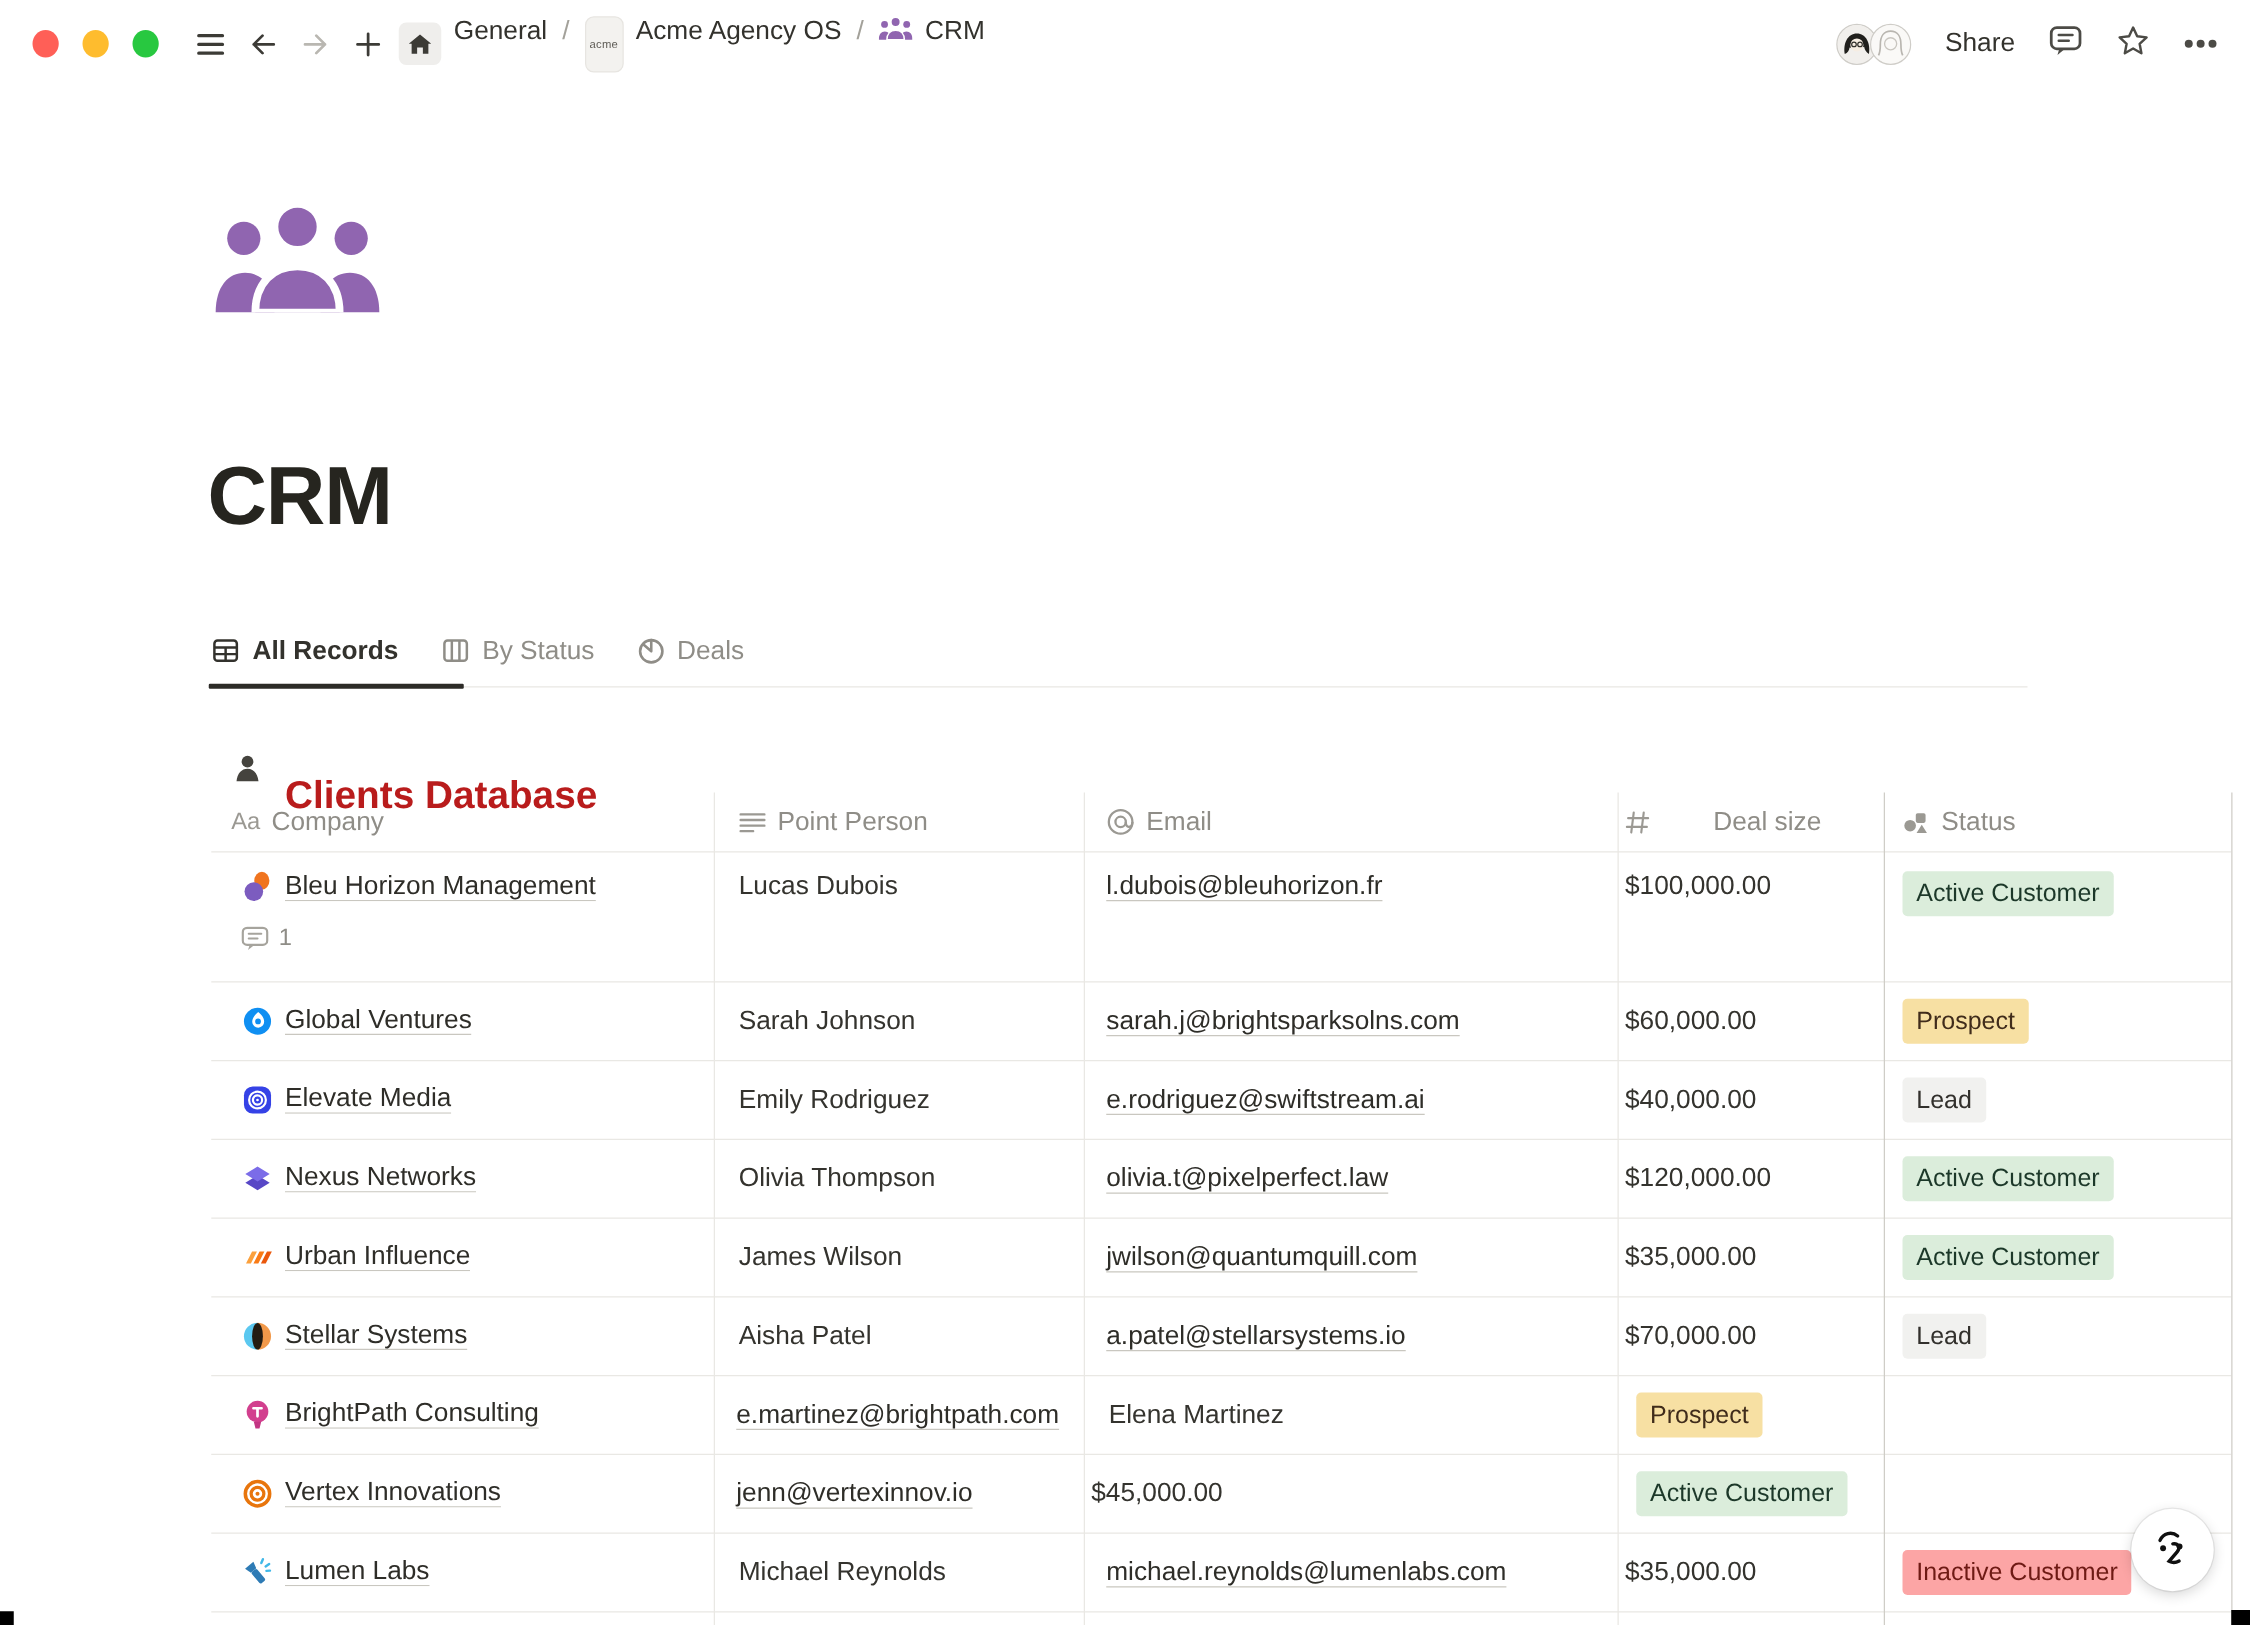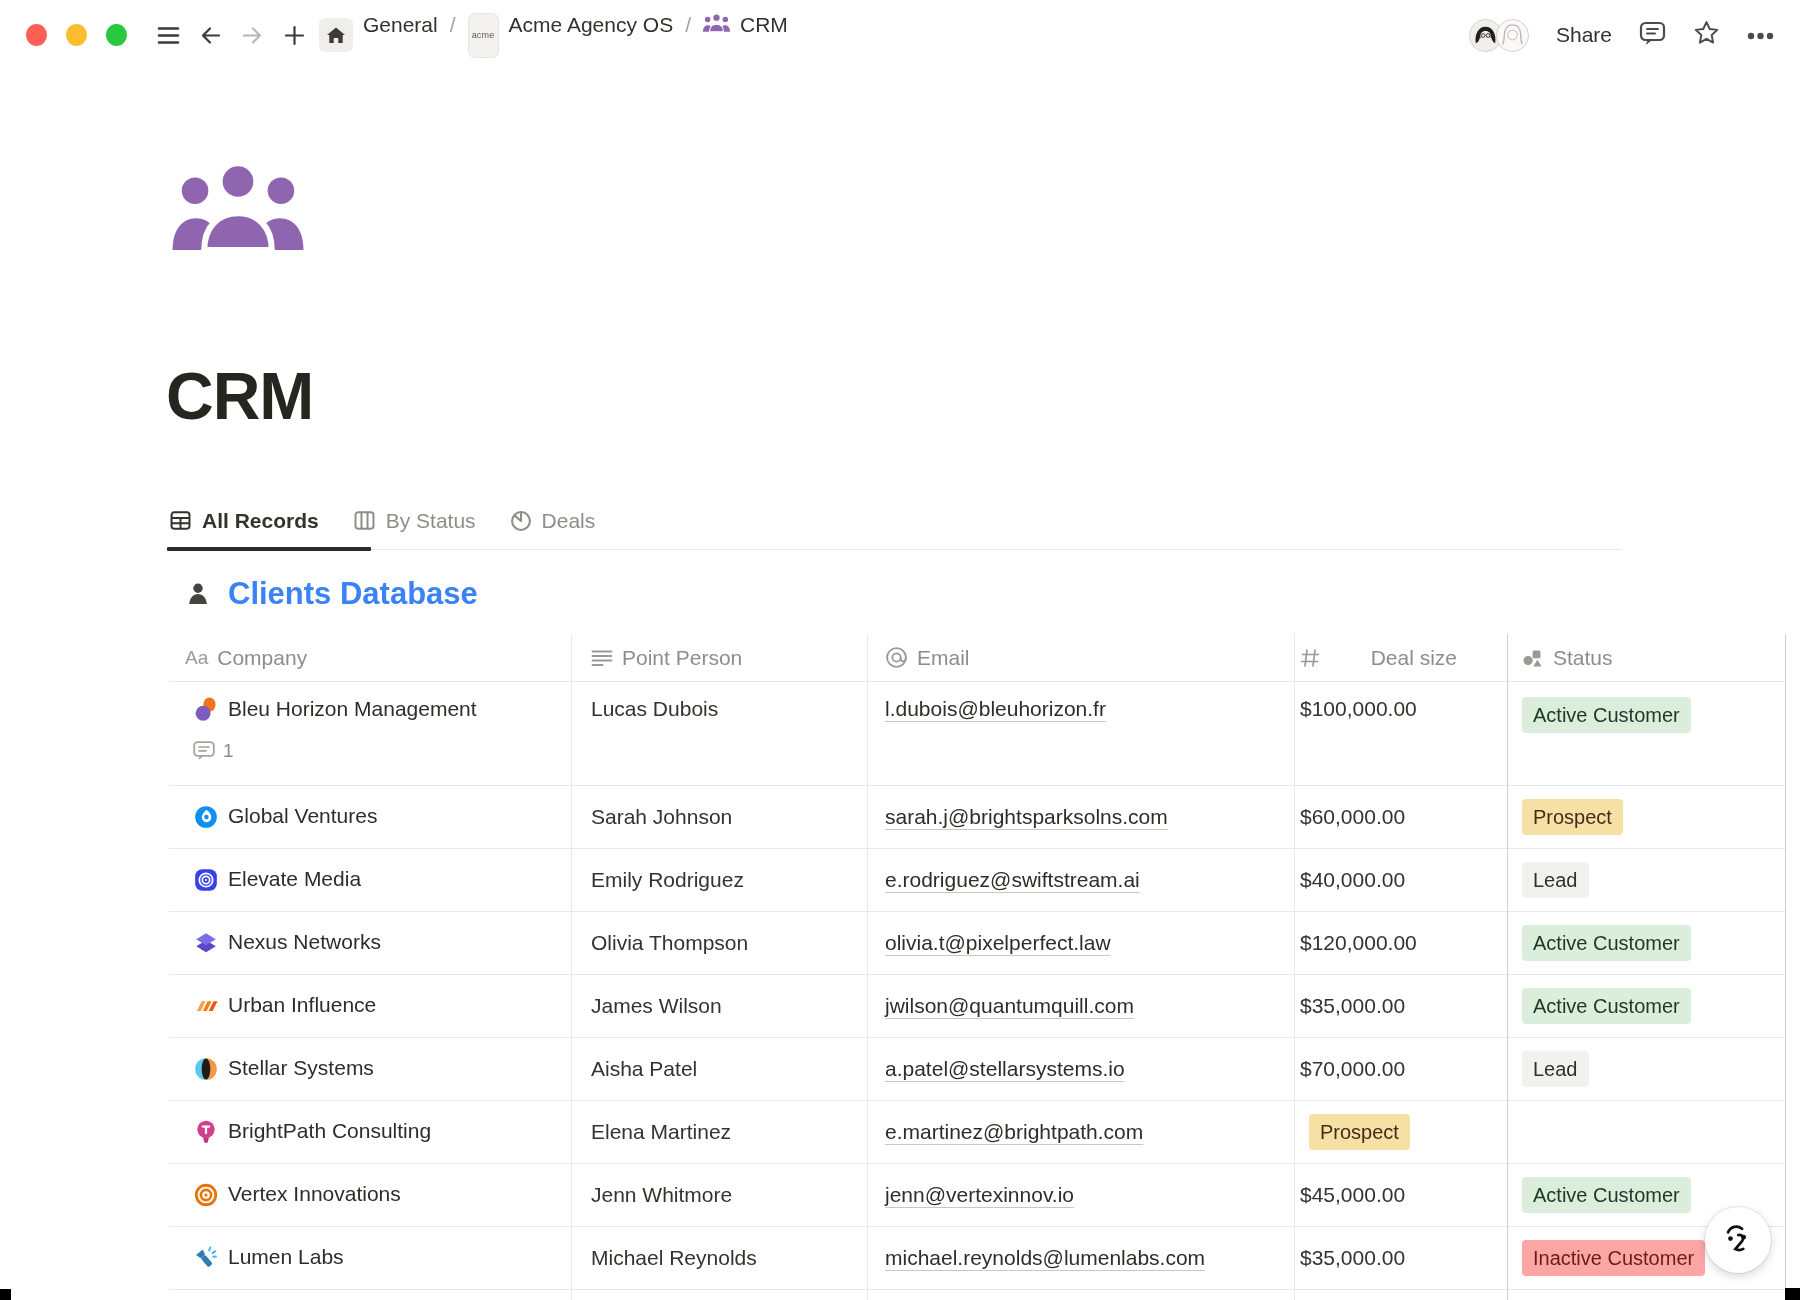--- a/index.html
+++ b/index.html
@@ -40,21 +40,21 @@
     display:flex; align-items:center; border-bottom:1px solid #E9E8E4; }
   .tab { display:flex; align-items:center; gap:10px; font-size:21px; color:#8F8D87;
     margin-right:34px; height:100%; position:relative; cursor:default; }
   .tab.active { color:#33322D; font-weight:700; }
   .tab.active .underline { position:absolute; left:-2px; bottom:-2px; width:204px; height:4px;
     background:#2C2B27; border-radius:1px; }
   .tab svg { display:block; }
   
   .collection { position:absolute; left:169px; top:576px; display:flex; align-items:center; gap:17px; }
   .collection .c-icon { margin-left:16px; display:flex; }
-  .collection .c-title { font-size:31px; font-weight:700; color:#3b82f6; }
+  .collection .c-title { font-size:31px; font-weight:700; color:#b91c1c;margin-top:42px; }
   
   .table { position:absolute; left:169px; top:634px; width:1616px; }
   .trow { display:grid; grid-template-columns:402px 296px 427px 213px 278px;
     border-bottom:1px solid #E9E8E4; }
   .thead { height:48px; color:#8F8D87; font-size:20px; }
   .thead .cell { display:flex; align-items:center; gap:9px; }
   .thead .cell svg, .thead .aa { flex:none; }
   .aa { font-size:19px; color:#9B9993; letter-spacing:0; }
   .cell { padding-left:20px; display:flex; align-items:center; font-size:21px; min-width:0; }
   .cell.first { padding-left:16px; }
@@ -415,42 +415,41 @@
               <span class="co-icon">
                 <svg viewBox="0 0 24 24">
                   <circle cx="12" cy="9.5" r="8" fill="#D23F8E"></circle>
                   <path d="M9.3 17h5.4l-1.2 5h-3Z" fill="#C23583"></path>
                   <path d="M9 7h6M12 7v6" stroke="#fff" stroke-width="2" stroke-linecap="round"></path>
                 </svg>
               </span>
               <span class="co-name">BrightPath Consulting</span>
             </div>
           </div>
+          <div class="cell email-h">
+            <span class="email-v">e.martinez@brightpath.com</span>
+          </div>
           <div class="cell">Elena Martinez</div>
-          <div class="cell email-h">
-            <span class="email-v">e.martinez@brightpath.com</span>
-          </div>
           <div class="cell status-c">
             <span class="badge" style="background: rgb(247, 224, 163); color: rgb(64, 44, 27);">Prospect</span>
           </div>
         </div>
         <div class="trow rowline">
           <div class="cell first">
             <div class="company-line">
               <span class="co-icon">
                 <svg viewBox="0 0 24 24">
                   <circle cx="12" cy="12" r="9" fill="none" stroke="#E8750C" stroke-width="2.6"></circle>
                   <circle cx="12" cy="12" r="4.7" fill="none" stroke="#E8750C" stroke-width="2.4"></circle>
                   <circle cx="12" cy="12" r="1.5" fill="#E8750C"></circle>
                 </svg>
               </span>
               <span class="co-name">Vertex Innovations</span>
             </div>
           </div>
-          <div class="cell">Jenn Whitmore</div>
           <div class="cell email-h">
             <span class="email-v">jenn@vertexinnov.io</span>
           </div>
           <div class="cell num">$45,000.00</div>
           <div class="cell status-c">
             <span class="badge" style="background: rgb(219, 237, 219); color: rgb(28, 56, 41);">Active Customer</span>
           </div>
         </div>
         <div class="trow rowline">
           <div class="cell first">

